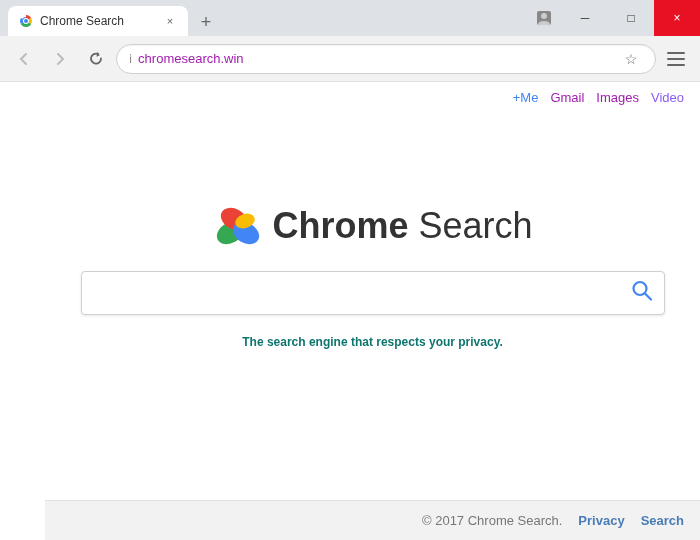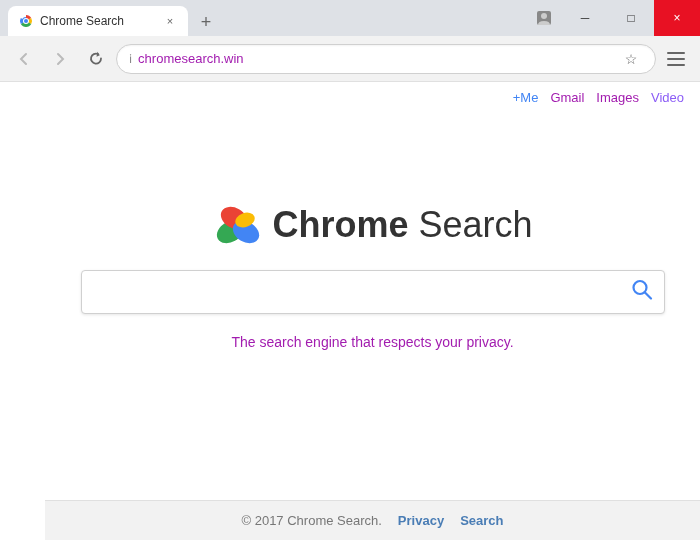--- a/index.html
+++ b/index.html
@@ -49,24 +49,24 @@
     .logo-icon { width: 50px; height: 50px; position: relative; flex-shrink: 0; }
     .logo-text { font-size: 36px; color: #444; }
     .logo-text span { font-weight: bold; color: #333; }
 
     
     .search-box-wrap { width: 584px; position: relative; }
     .search-box { width: 100%; height: 44px; border: 1px solid #d0d0d0; border-radius: 4px; padding: 0 44px 0 16px; font-size: 16px; outline: none; box-shadow: 0 1px 3px rgba(0,0,0,0.1); }
     .search-btn-icon { position: absolute; right: 12px; top: 50%; transform: translateY(-50%); color: #4285f4; font-size: 20px; cursor: pointer; }
 
     
-    .tagline { font-size: 14px; color: #a21caf; }
+    .tagline { font-size: 12px; color: #0f766e; font-weight: bold; }
 
     
-    .footer { border-top: 1px solid #e0e0e0; padding: 12px 16px; display: flex; align-items: center; justify-content: center; gap: 16px; background: #f2f2f2; }
+    .footer { border-top: 1px solid #e0e0e0; padding: 12px 16px; display: flex; align-items: center; justify-content: flex-end; gap: 16px; background: #f2f2f2; }
     .footer-copy { font-size: 13px; color: #777; }
     .footer-link { font-size: 13px; color: #4a7db5; text-decoration: none; cursor: pointer; font-weight: bold; }
   </style>
 </head>
 <body>
 
 <div class="window-frame">
 
   <div class="title-bar">
     <div class="tab-area">

